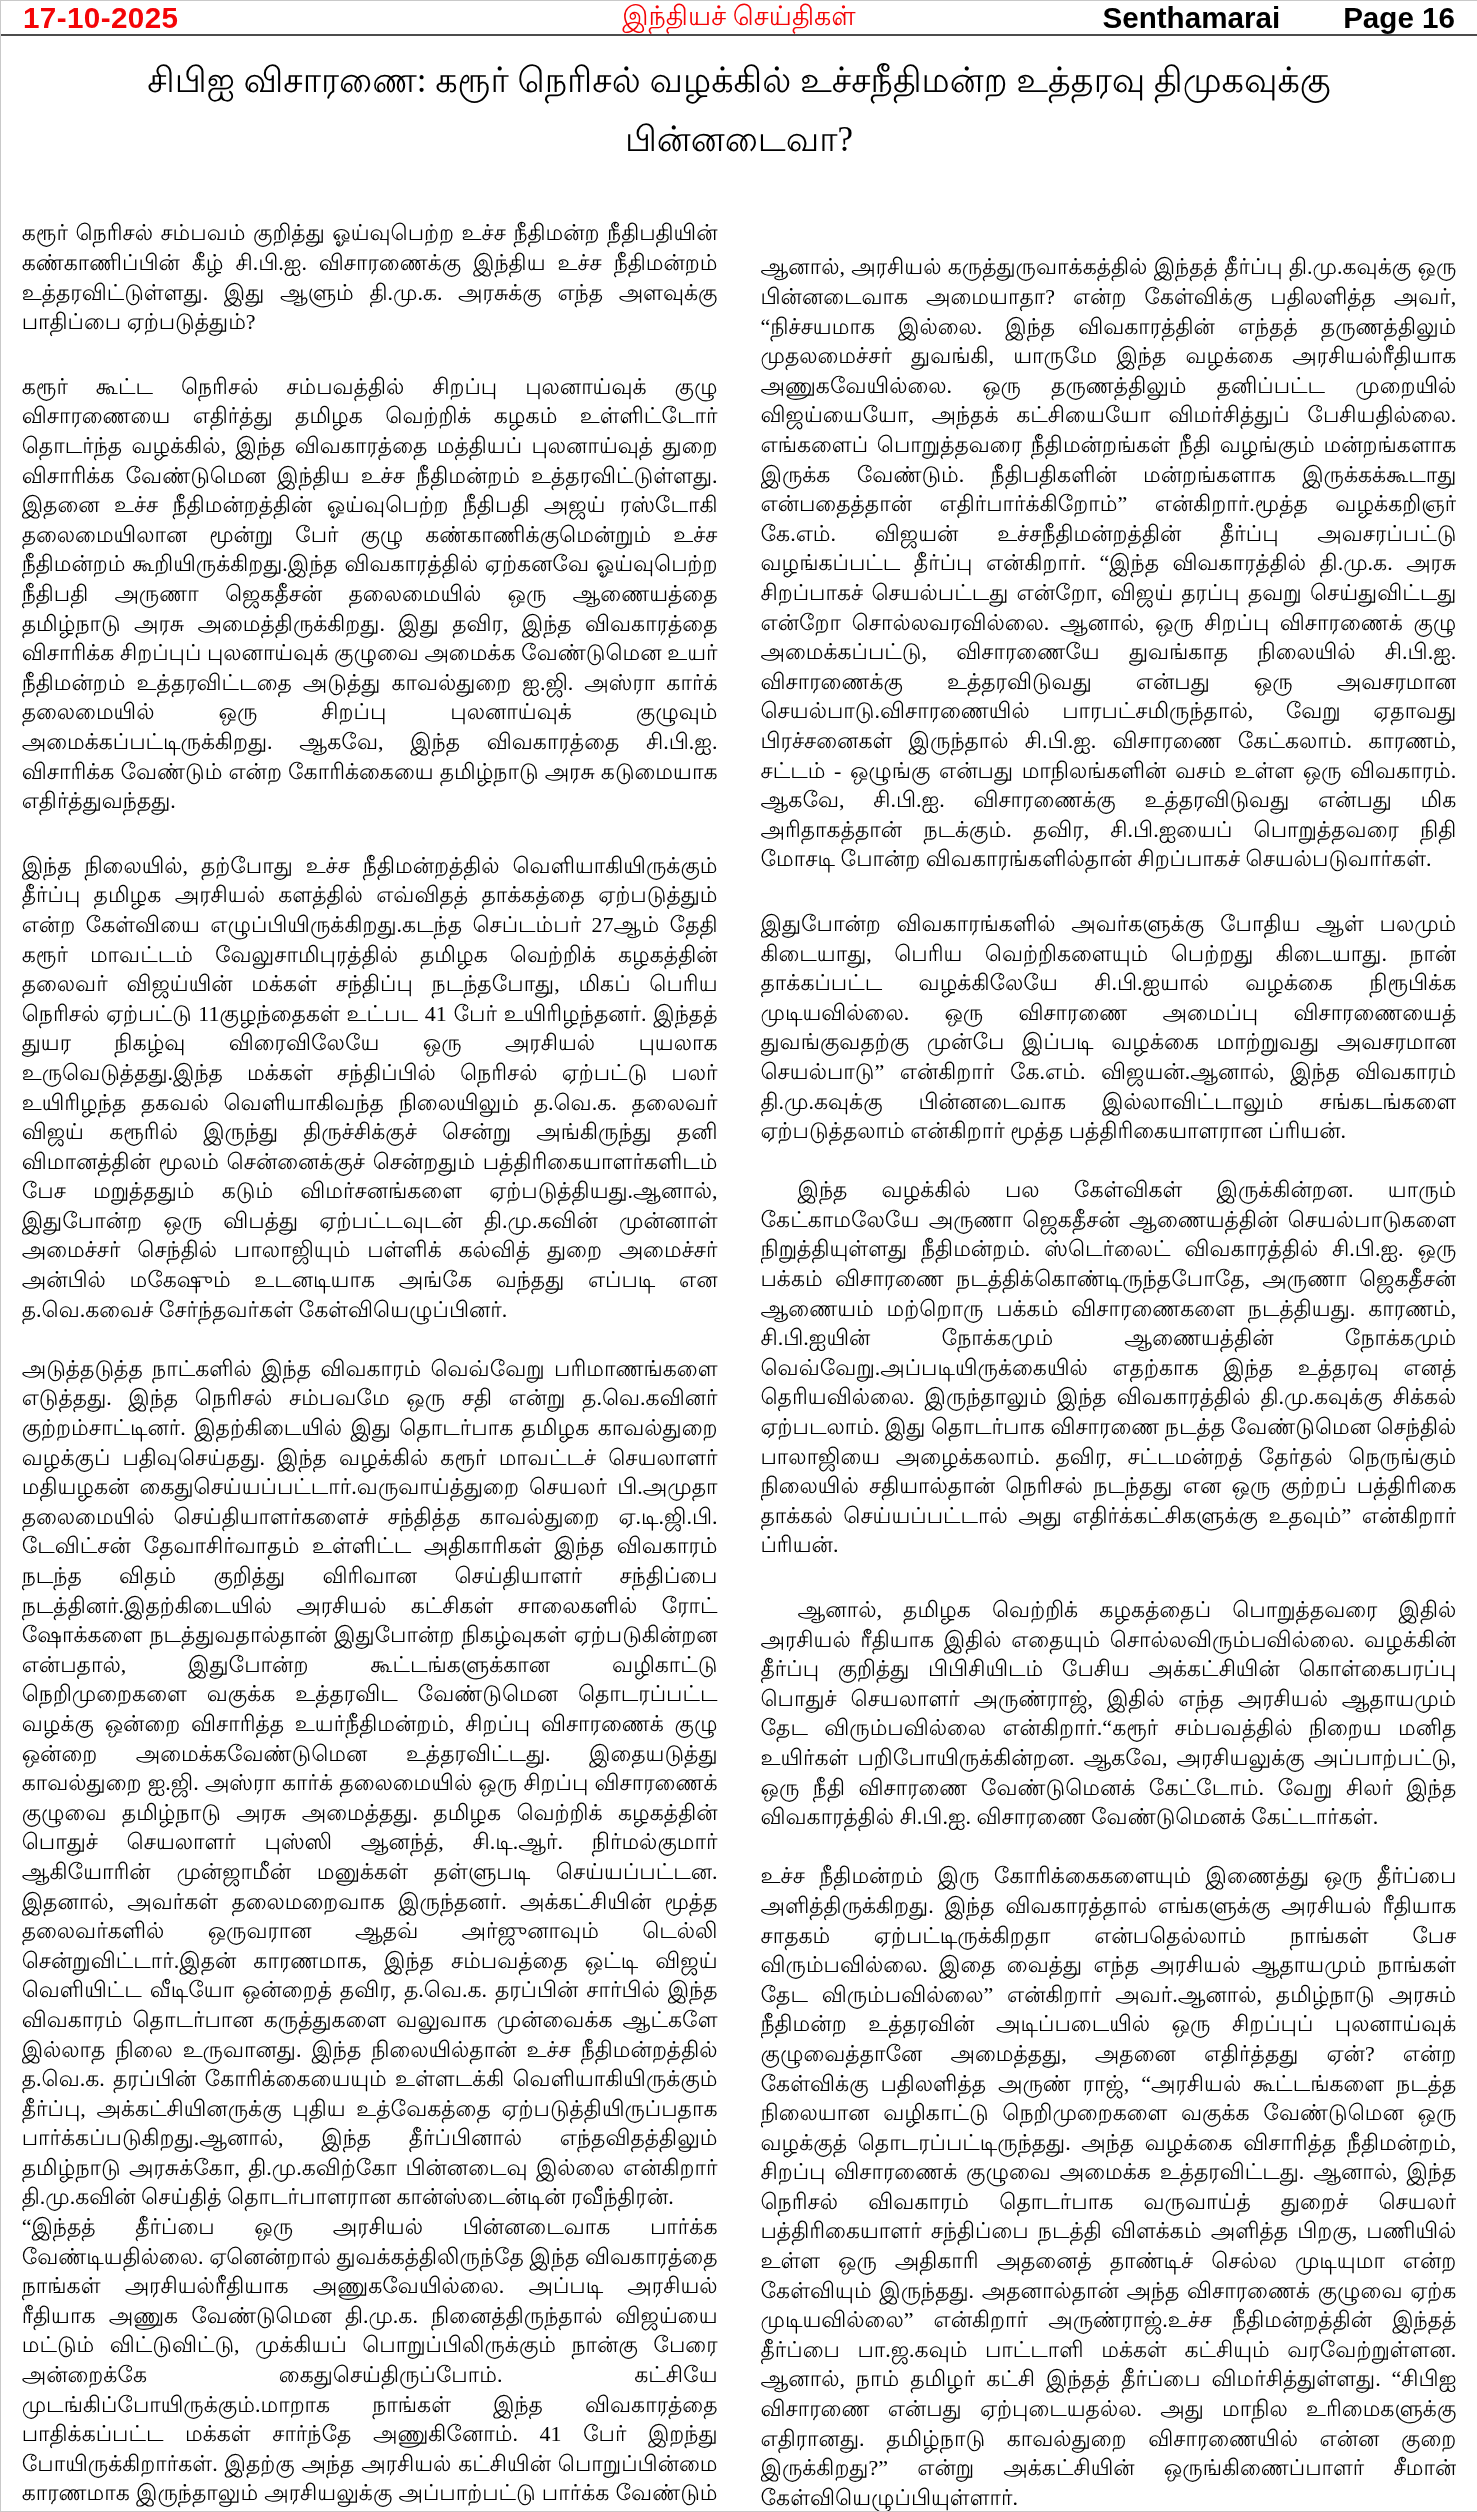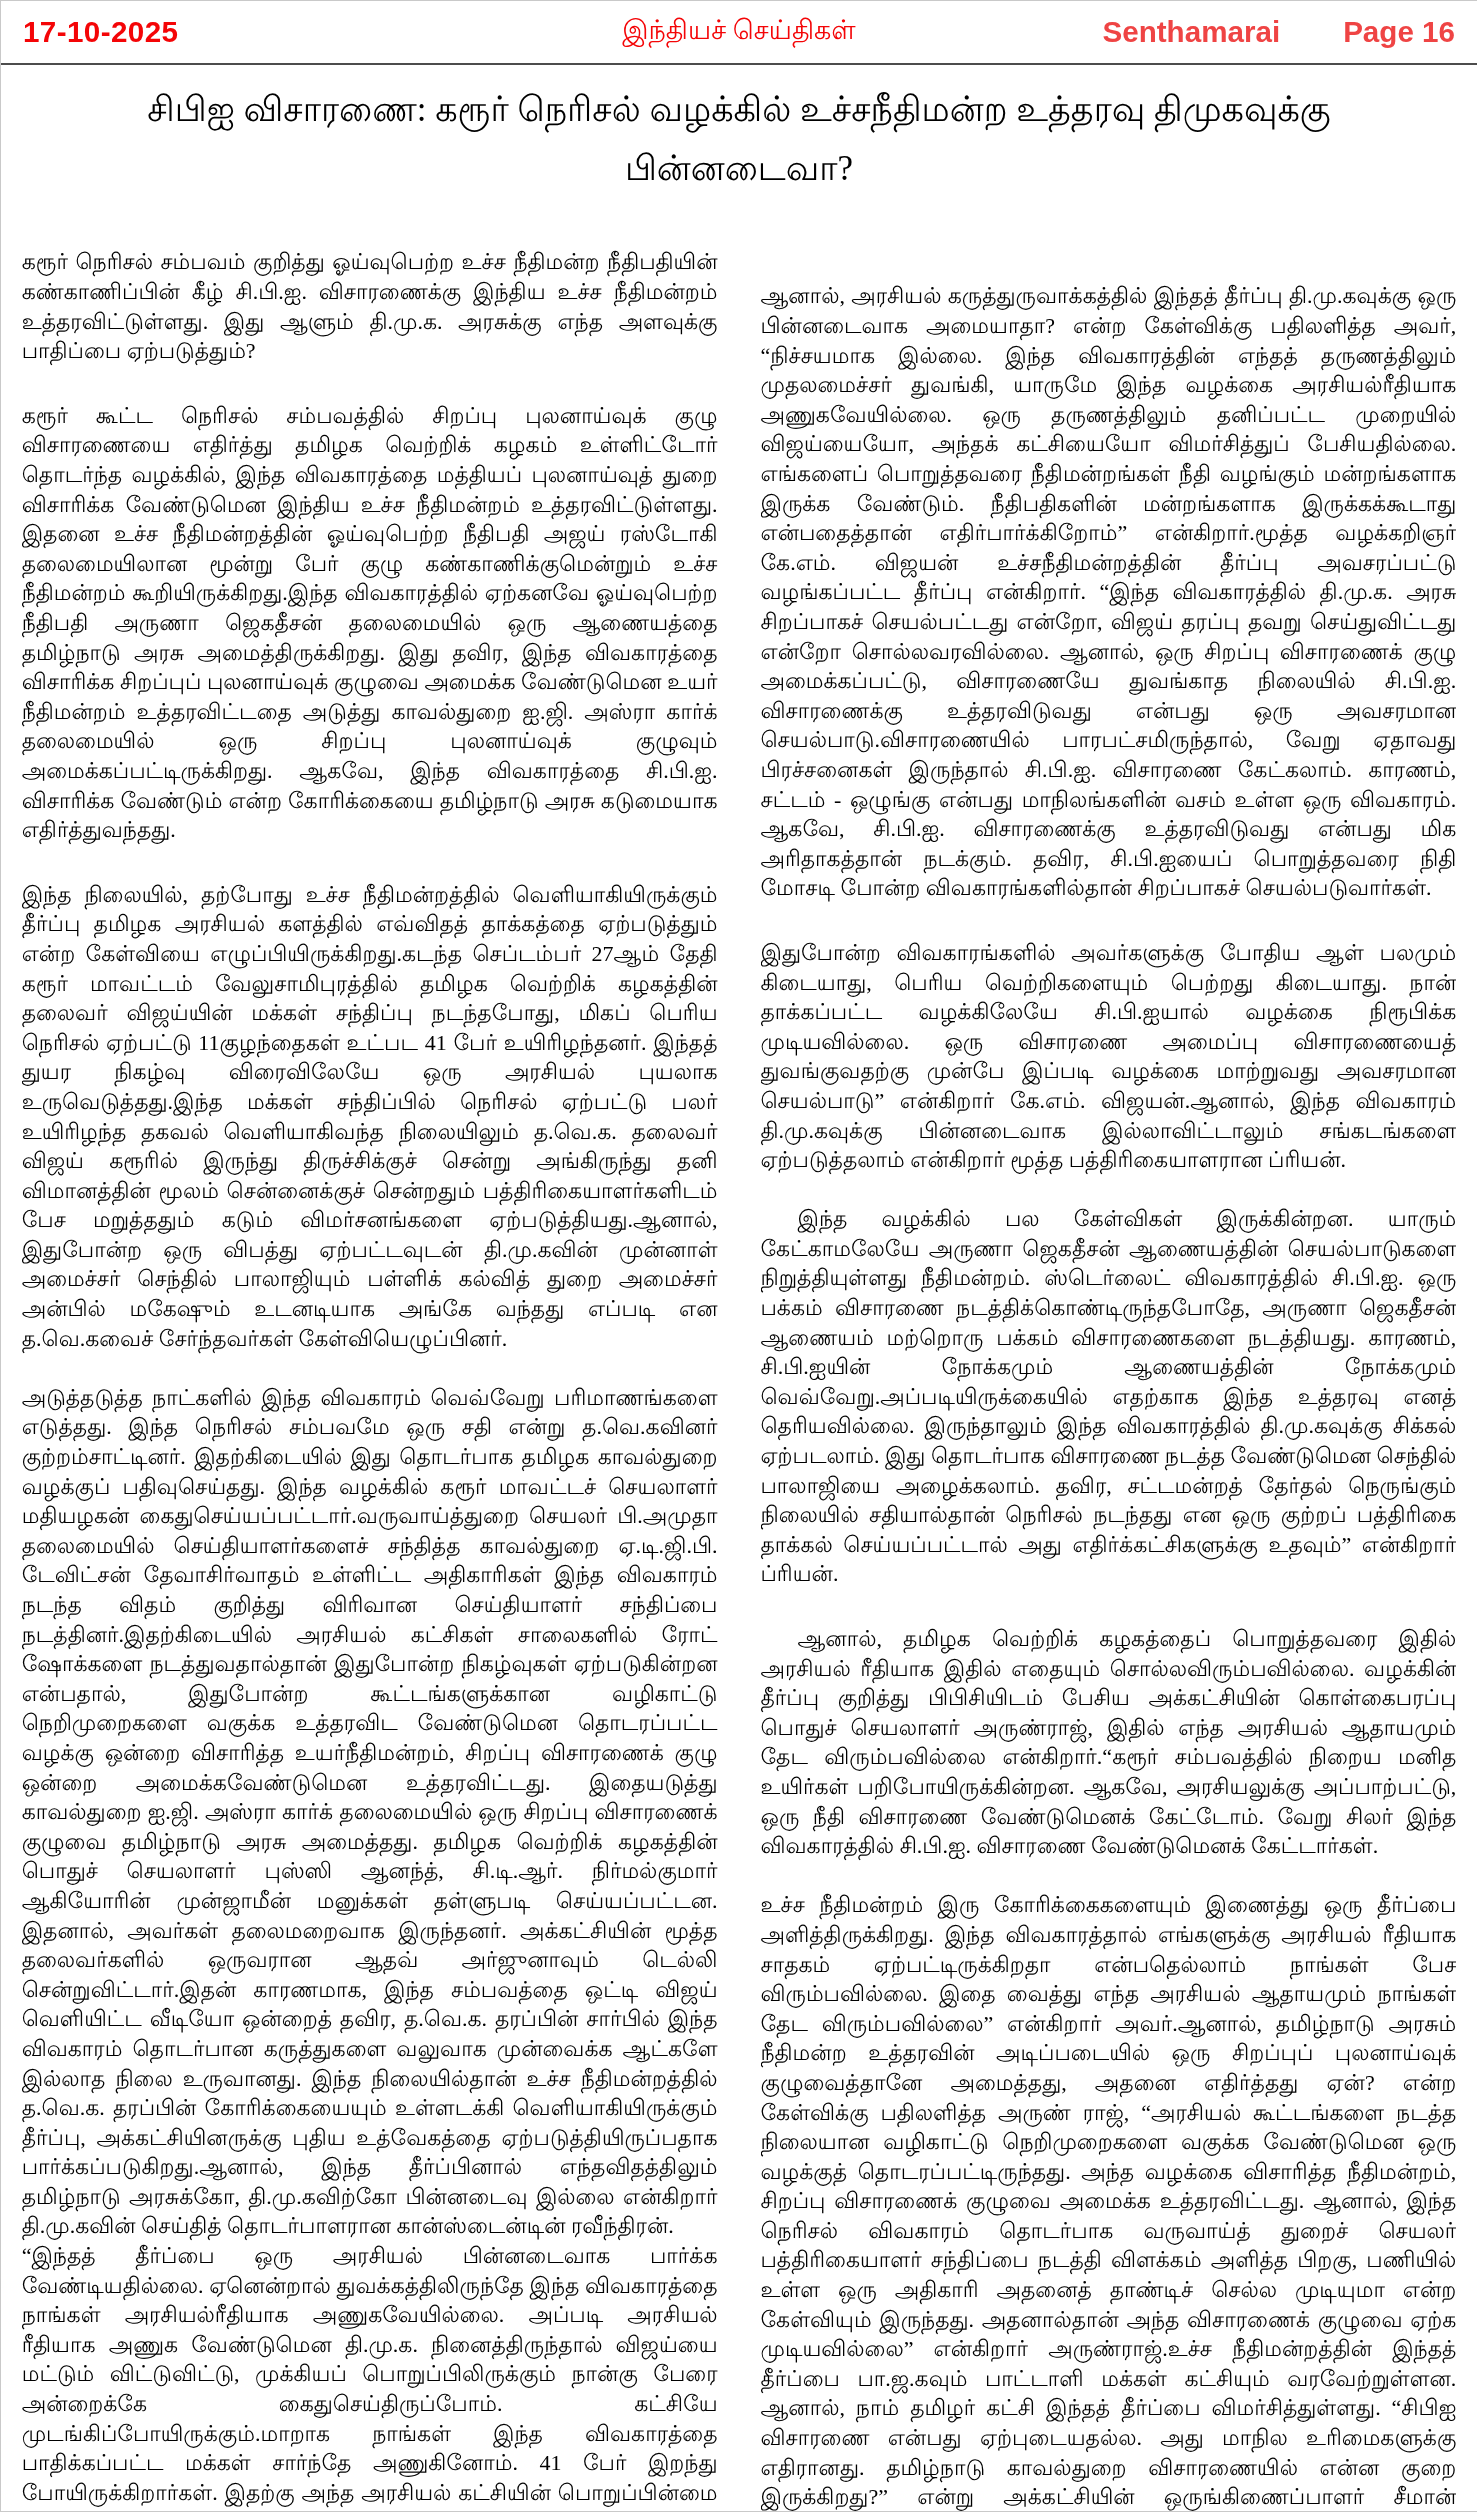--- a/index.html
+++ b/index.html
@@ -8,37 +8,37 @@
     width:1478px; height:2512px;
     background:#ffffff;
     overflow:hidden;
     box-sizing:border-box;
     border:0.7px solid #c9c9c9;
     font-family:"Liberation Serif", serif;
     color:#000;
   }
   .masthead-bar {
     display:flex; align-items:center;
-    height:62px;
+    height:33px;
     padding:0 22px;
     box-sizing:border-box;
   }
   .masthead-bar .cell-left  { flex:1; text-align:left; }
   .masthead-bar .cell-mid   { flex:0 0 auto; text-align:left; }
   .masthead-bar .cell-right { flex:1; display:flex; justify-content:flex-end; gap:63px; }
   .date-label {
     font-family:"Liberation Sans", sans-serif;
     font-weight:bold; font-size:29.6px; color:#f40507; letter-spacing:0.4px;
   }
   .section-title {
     font-size:27px; color:#f40507; font-weight:normal;
   }
   .masthead-title, .page-number {
     font-family:"Liberation Sans", sans-serif;
-    font-weight:bold; font-size:29.6px; color:#ef4444;
+    font-weight:bold; font-size:29.6px; color:#000000;
   }
   .header-rule {
     border:0; border-top:2.2px solid #4c4c4c;
     margin:0;
   }
   .headline {
     margin:14.8px auto 4.4px auto;
     max-width:1389px;
     text-align:center;
     font-size:35px;

